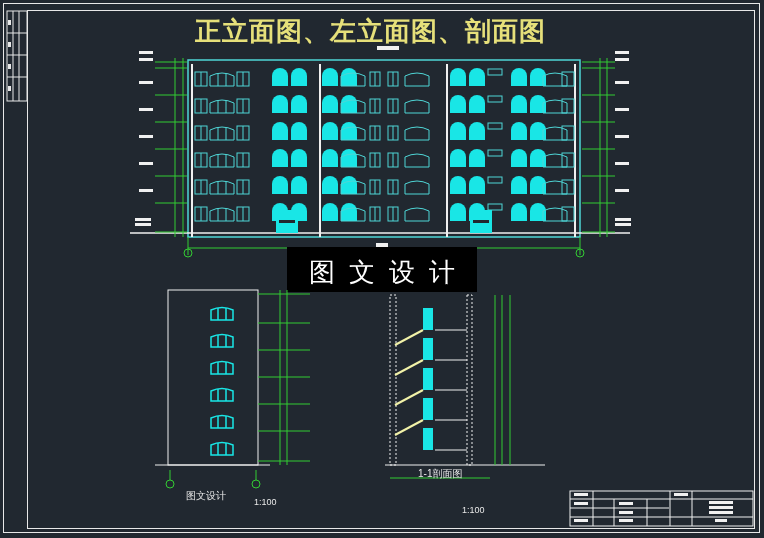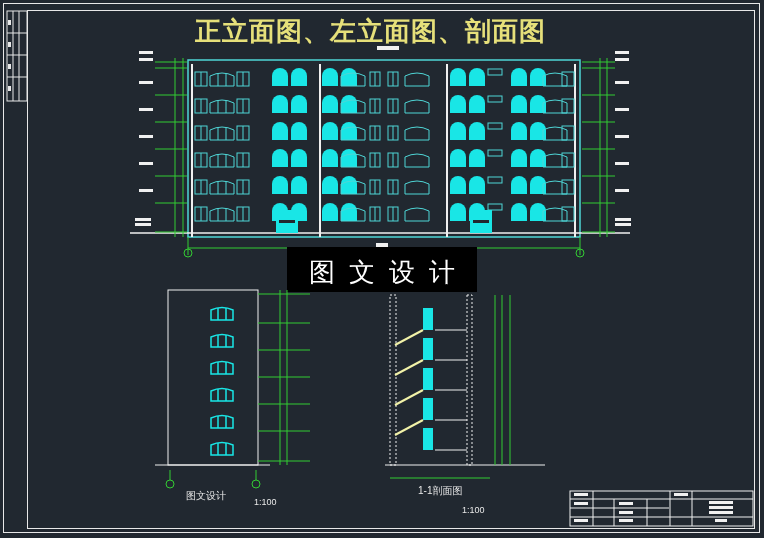--- a/index.html
+++ b/index.html
@@ -217,21 +217,21 @@
       <line x1="50" y1="130" x2="82" y2="130"></line>
       <line x1="50" y1="160" x2="82" y2="160"></line>
     </g>
   <g stroke="#33cc33">
       <line x1="110" y1="5" x2="110" y2="175"></line>
       <line x1="117" y1="5" x2="117" y2="175"></line>
       <line x1="125" y1="5" x2="125" y2="175"></line>
     </g>
   <line x1="5" y1="188" x2="105" y2="188" stroke="#33cc33"></line>
 </svg>
-<div class="abs caption" style="left:418px;top:484px;">1-1剖面图</div>
+<div class="abs caption" style="left:418px;top:467px;">1-1剖面图</div>
 <div class="abs scale" style="left:462px;top:505px;">1:100</div>
 
 <svg class="abs" style="left:569px;top:490px;" width="185" height="37">
   <rect x="1" y="1" width="183" height="35" fill="none" stroke="#f0f0f0"></rect>
   <line x1="1" y1="9" x2="184" y2="9" stroke="#f0f0f0"></line>
   <line x1="1" y1="18" x2="100" y2="18" stroke="#f0f0f0"></line>
   <line x1="1" y1="27" x2="184" y2="27" stroke="#f0f0f0"></line>
   <line x1="24" y1="1" x2="24" y2="36" stroke="#f0f0f0"></line>
   <line x1="45" y1="9" x2="45" y2="36" stroke="#f0f0f0"></line>
   <line x1="78" y1="9" x2="78" y2="36" stroke="#f0f0f0"></line>

